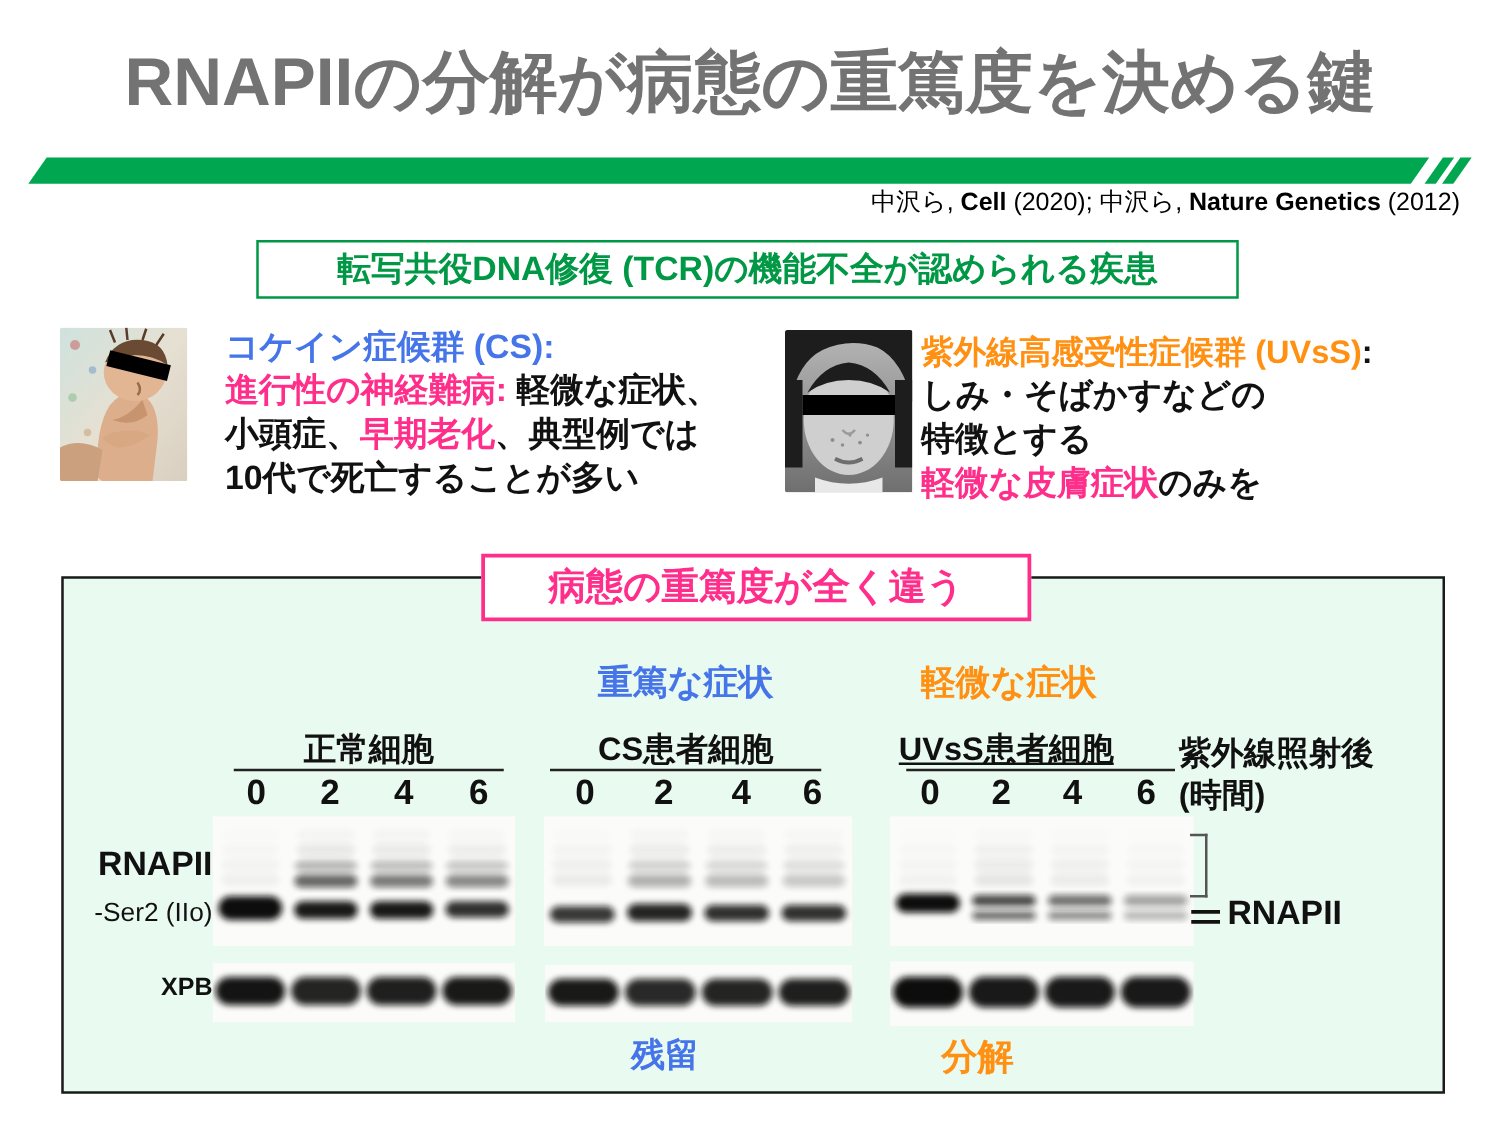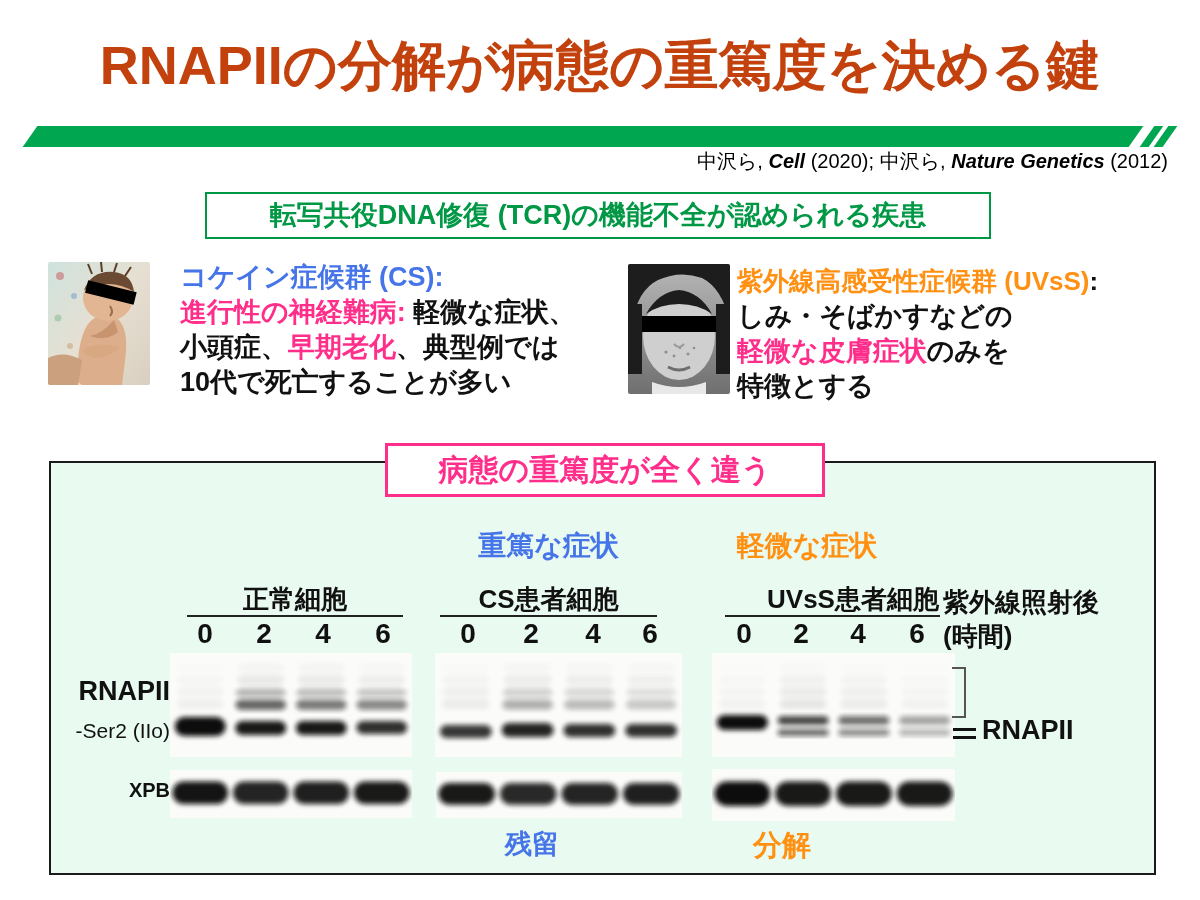--- a/index.html
+++ b/index.html
@@ -5,44 +5,44 @@
   :root{
     --green:#00a650; --green-text:#009845; --blue:#4575e8; --orange:#ff9012;
     --pink:#ff2e8b; --panel-bg:#e9faf1; --ink:#111;
   }
   *{margin:0;padding:0;box-sizing:border-box;}
   body{background:#fff;font-family:"Liberation Sans","DejaVu Sans",sans-serif;}
   #slide{position:relative;width:1200px;height:900px;background:#fff;overflow:hidden;}
   .abs{position:absolute;}
   .ctr{text-align:center;}
   .rt{text-align:right;}
-  #title{top:30px;left:0;width:1200px;font-size:54px;font-weight:bold;color:#c2410c;letter-spacing:0px;}
+  #title{top:30px;left:0;width:1200px;font-size:54px;font-weight:bold;color:#737373;letter-spacing:0px;}
   .bar{top:126px;height:21px;background:var(--green);transform:skewX(-35deg);}
   #bar-main{left:30px;width:1106px;}
   #bar-s1{left:1147px;width:9px;}
   #bar-s2{left:1161px;width:9px;}
   #citation{top:148px;left:600px;width:568px;font-size:20px;color:#000;}
-  #citation .jrnl{font-style:italic;font-weight:bold;}
+  #citation .jrnl{font-weight:bold;}
   #tcr-box{top:192px;left:205px;width:786px;height:47px;border:2px solid var(--green-text);
     color:var(--green-text);font-size:27px;font-weight:600;line-height:43px;background:#fff;}
   .photo{overflow:hidden;border-radius:2px;}
   #cs-photo{top:262px;left:48px;width:102px;height:123px;}
   #uvss-photo{top:264px;left:628px;width:102px;height:130px;}
   .disease-text{font-size:27px;font-weight:600;line-height:35px;color:var(--ink);white-space:nowrap;}
   #cs-text{top:260px;left:180px;}
   #uvss-text{top:264px;left:737px;}
   #uvss-text .l1{font-size:26px;}
   .c-blue{color:var(--blue);} .c-pink{color:var(--pink);} .c-orange{color:var(--orange);}
   #panel{top:461px;left:49px;width:1107px;height:414px;background:var(--panel-bg);border:2px solid #1a1a1a;}
   #severity-box{top:443px;left:385px;width:440px;height:54px;background:#fff;border:3px solid var(--pink);
     color:var(--pink);font-size:30px;font-weight:bold;line-height:48px;}
   #severe-label{top:527px;left:440px;width:217px;font-size:28px;font-weight:bold;color:var(--blue);}
   #mild-label{top:527px;left:698px;width:218px;font-size:28px;font-weight:bold;color:var(--orange);}
   .grp-label{top:582px;font-size:26px;font-weight:600;color:var(--ink);}
-  #grp1{left:187px;width:216px;} #grp2{left:440px;width:217px;} #grp3{left:744px;width:218px;}
+  #grp1{left:187px;width:216px;} #grp2{left:440px;width:217px;} #grp3{left:696px;width:218px;text-decoration:underline;}
   .grp-line{top:615px;height:0;border-top:2px solid #222;}
   #line1{left:187px;width:216px;} #line2{left:440px;width:217px;} #line3{left:725px;width:215px;}
   .tnum{top:618px;width:28px;font-size:28px;color:var(--ink);text-align:center;font-weight:600;}
   #uv-note1{top:585px;left:943px;font-size:26px;font-weight:600;color:var(--ink);}
   #uv-note2{top:619px;left:943px;font-size:26px;font-weight:600;color:var(--ink);}
   .row-label{left:40px;width:130px;text-align:right;color:var(--ink);}
   #row-rnapii{top:676px;font-size:27px;font-weight:600;}
   #row-ser2{top:708px;font-size:21px;font-weight:400;margin-top:11px;}
   #row-xpb{top:779px;font-size:20px;font-weight:600;}
   svg.blot{position:absolute;display:block;}
@@ -128,22 +128,22 @@
       <path d="M46 80 Q51 86 56 80" stroke="#9a9a9a" stroke-width="2" fill="none"></path>
       <path d="M40 103 Q51 109 62 103" stroke="#6e6e6e" stroke-width="3" fill="none"></path>
       <rect x="14" y="52" width="74" height="16" fill="#000"></rect>
       <path d="M24 118 Q51 128 78 118 L78 130 L24 130 Z" fill="#e8e8e8"></path>
     </svg>
   </div>
 
   <div id="uvss-text" class="abs disease-text">
     <div class="l1"><span class="c-orange">紫外線高感受性症候群 (UVsS)</span><span>:</span></div>
     <div>しみ・そばかすなどの</div>
+    <div>特徴とする</div>
     <div><span class="c-pink">軽微な皮膚症状</span><span>のみを</span></div>
-    <div>特徴とする</div>
   </div>
 
   <div id="panel" class="abs"></div>
   <div id="severity-box" class="abs ctr">病態の重篤度が全く違う</div>
 
   <div id="severe-label" class="abs ctr">重篤な症状</div>
   <div id="mild-label" class="abs ctr">軽微な症状</div>
 
   <div id="grp1" class="abs ctr grp-label">正常細胞</div>
   <div id="grp2" class="abs ctr grp-label">CS患者細胞</div>

